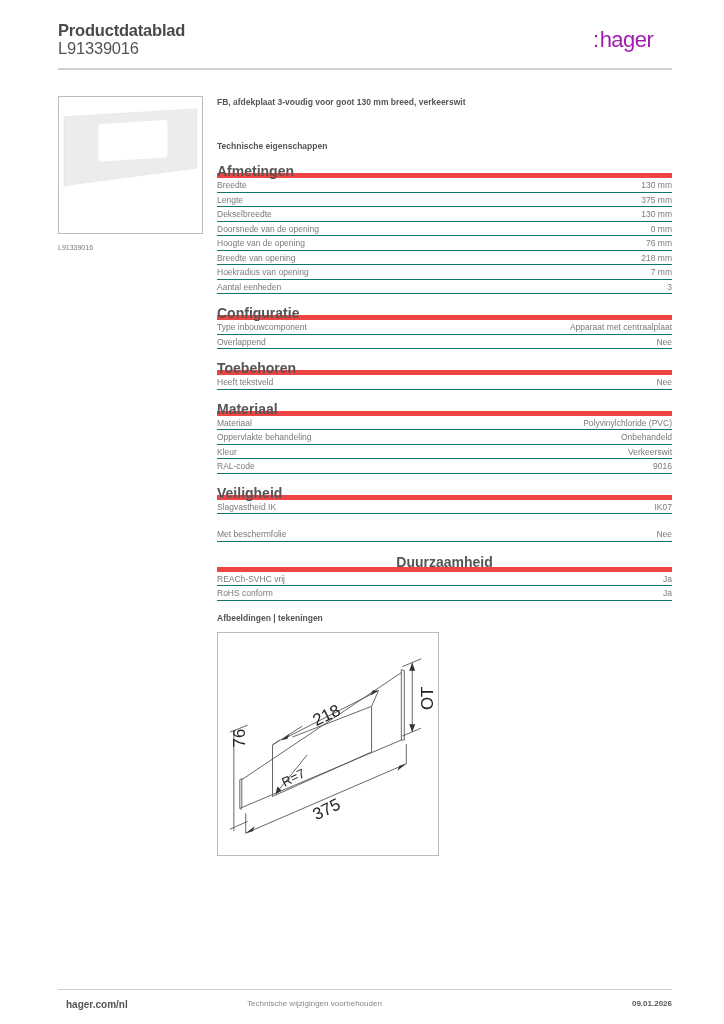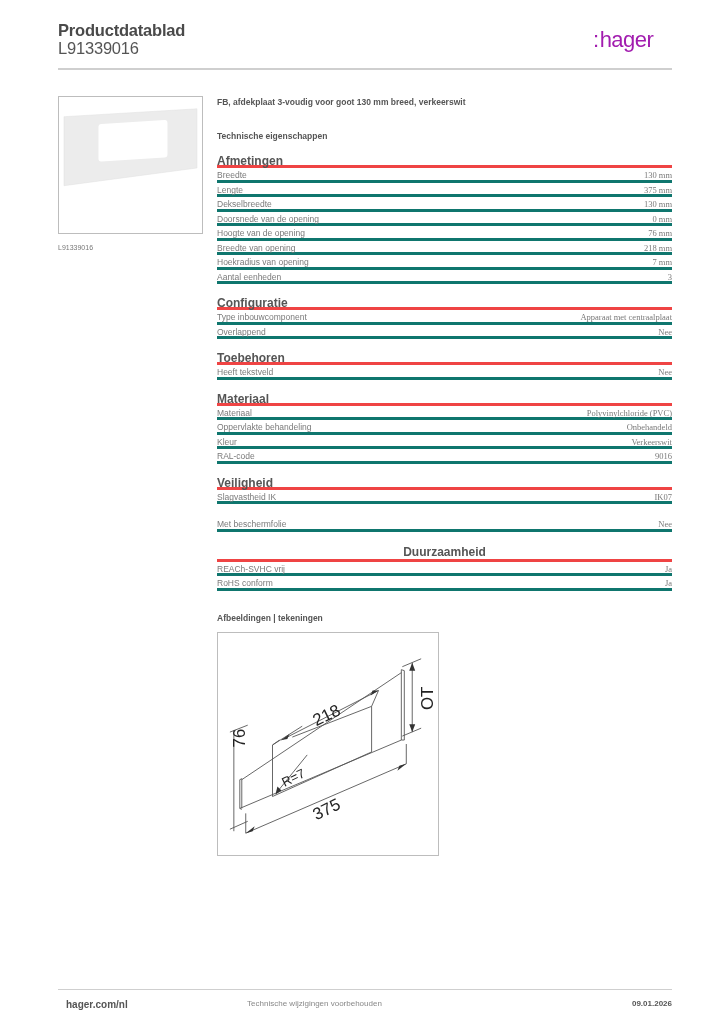--- a/index.html
+++ b/index.html
@@ -11,26 +11,26 @@
     .logo { position: absolute; left: 593px; top: 29px; font-size: 22px; font-weight: normal; color: #a21caf; letter-spacing: -0.5px; line-height: 1; }
     .logo .colon { display: inline-block; margin-right: 1px; }
     .header-rule { position: absolute; left: 58px; top: 68px; width: 614px; height: 2px; background: #cfcfcf; }
 
     .product-image { position: absolute; left: 58px; top: 96px; width: 145px; height: 138px; border: 1px solid #bdbdbd; background: #fff; }
     .product-image svg { width: 100%; height: 100%; display: block; }
     .image-caption { position: absolute; left: 58px; top: 244px; font-size: 7px; color: #777; }
 
     .content { position: absolute; left: 217px; top: 96px; width: 455px; }
     .desc { font-size: 8.5px; font-weight: bold; color: #555; height: 12px; line-height: 12px; }
-    .tech-heading { font-size: 8.5px; font-weight: bold; color: #555; margin-top: 22px; height: 12px; line-height: 12px; }
+    .tech-heading { font-size: 8.5px; font-weight: bold; color: #555; margin-top: 32px; height: 12px; line-height: 12px; }
 
     .section { margin-top: 13px; }
-    .section-title { font-size: 12px; font-weight: bold; color: #555; height: 13px; line-height: 12px; border-bottom: 3px solid #ef4444; }
-    .row { display: flex; justify-content: space-between; font-size: 8.5px; color: #7a7a7a; height: 14.5px; line-height: 14px; border-bottom: 3px solid #0f766e; }
-    .row .val { text-align: right; font-family: Liberation Serif, serif; }
+    .section-title { font-size: 14px; font-weight: bold; color: #555; height: 13px; line-height: 12px; border-bottom: 5px solid #ef4444; }
+    .row { display: flex; justify-content: space-between; font-size: 8.5px; color: #7a7a7a; height: 14.5px; line-height: 14px; border-bottom: 1px solid #0f766e; }
+    .row .val { text-align: right; }
 
     .drawings-heading { position: absolute; left: 217px; top: 613px; font-size: 8.5px; font-weight: bold; color: #555; }
     .drawing { position: absolute; left: 217px; top: 632px; width: 222px; height: 224px; border: 1px solid #bdbdbd; background: #fff; }
     .drawing svg { width: 100%; height: 100%; display: block; }
 
     .footer-rule { position: absolute; left: 58px; top: 989px; width: 614px; height: 1px; background: #cfcfcf; }
     .footer-left { position: absolute; left: 66px; top: 999px; font-size: 10px; font-weight: bold; color: #555; }
     .footer-center { position: absolute; left: 0; width: 629px; top: 999px; text-align: center; font-size: 8px; color: #888; }
     .footer-right { position: absolute; right: 52px; top: 999px; font-size: 8px; font-weight: bold; color: #555; }
   </style>

